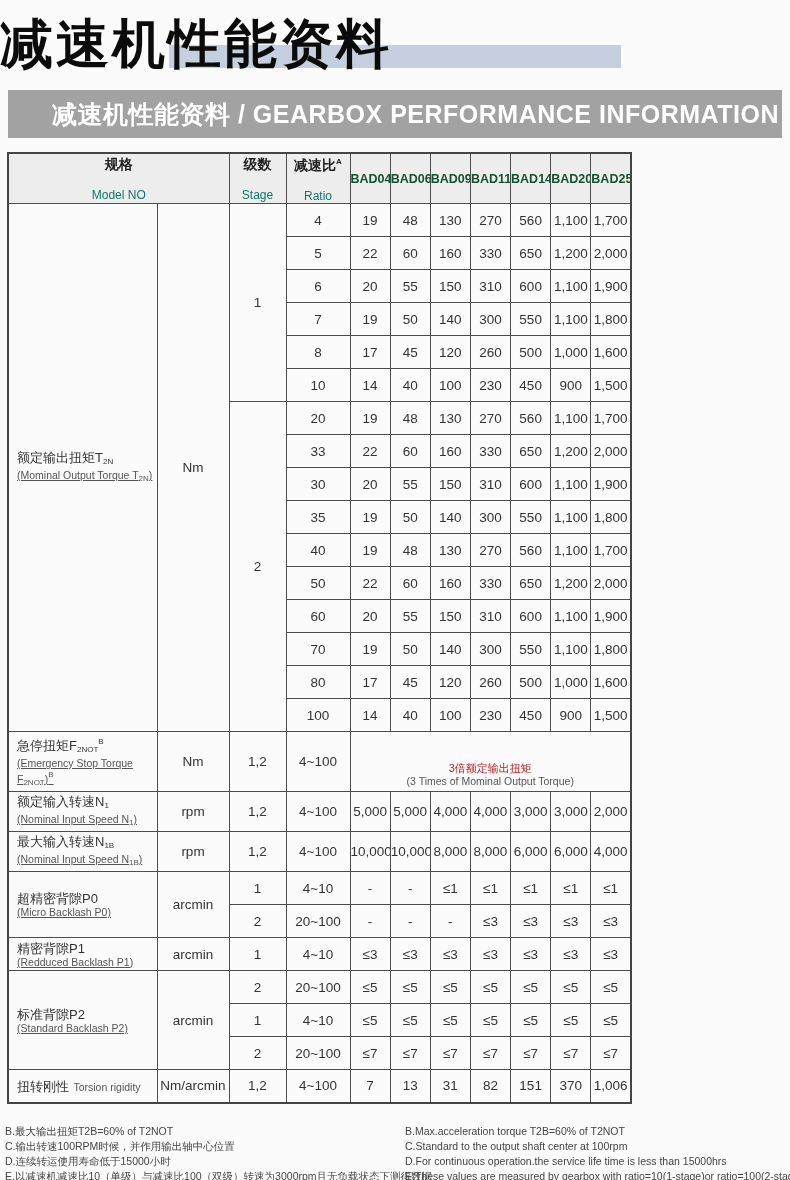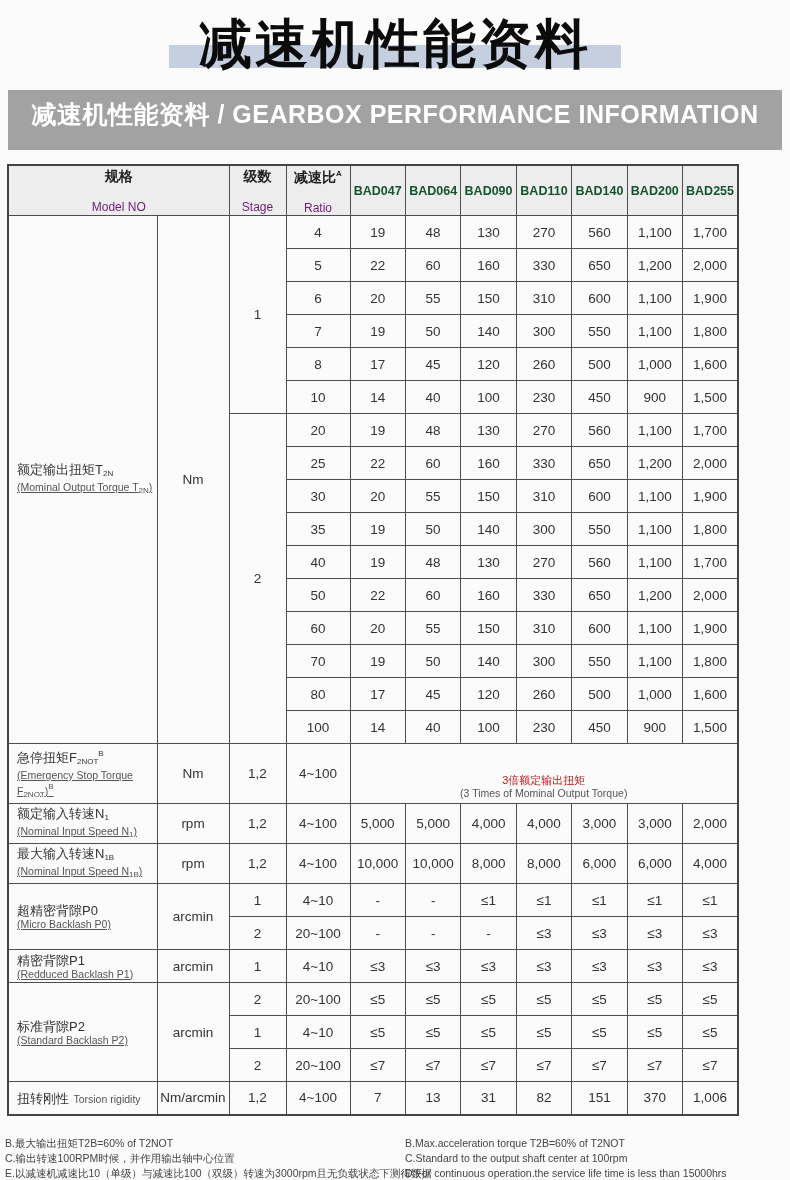--- a/index.html
+++ b/index.html
@@ -4,51 +4,52 @@
 <style>
   html,body{margin:0;padding:0;}
   body{
     width:790px;height:1180px;
     background:#fbfbfb;
     font-family:"Liberation Sans","DejaVu Sans",sans-serif;
     color:#333;
     position:relative;
   }
   
-  .title-wrap{position:relative;height:88px;text-align:center;}
+  .title-wrap{position:relative;height:88px;text-align:left;}
   .title-band{
     position:absolute;left:50%;transform:translateX(-50%);
     top:45px;width:452px;height:23px;z-index:0;
   }
   .title-text{
     position:relative;z-index:1;display:inline-block;
     margin-top:8px;font-size:53px;font-weight:bold;color:#0b0b0b;
     letter-spacing:3px;line-height:72px;
   }
   
   .banner{
-    margin:2px 8px 14px 8px;height:60px;line-height:48px;
-    color:#ffffff;font-size:25px;font-weight:bold;text-align:center;
+    margin:2px 8px 14px 8px;height:48px;line-height:48px;
+    color:#ffffff;font-size:25px;font-weight:bold;
     letter-spacing:0.5px;
+    padding-left:44px;
   }
   
   table{
     border-collapse:collapse;table-layout:fixed;
-    margin:0 7px;width:732px;
+    margin:0 7px;width:625px;
   }
   td,th{
     border:1px solid #4d4d4d;
     text-align:center;vertical-align:middle;
     padding:0;overflow:hidden;
   }
   table{border:2px solid #444;}
   thead th{background:#ededed;height:38px;font-weight:normal;}
   tbody tr{height:33px;}
   .h-zh{font-size:14px;font-weight:bold;color:#222;line-height:16px;}
-  .h-en{font-size:12px;color:#701a75;line-height:14px;margin-top:16px;}
+  .h-en{font-size:12px;color:#0f766e;line-height:14px;margin-top:16px;}
   .h-model{font-size:12.5px;font-weight:bold;color:#14532d;}
   .lbl{text-align:left;padding:2px 4px 2px 8px;}
   .lz{font-size:13px;color:#333;line-height:15px;}
   .le{font-size:10.5px;color:#555;line-height:12px;text-decoration:underline;}
   .le-inline{font-size:10.5px;color:#555;}
   .v{font-size:13.5px;color:#333;}
   sub{font-size:8px;vertical-align:-2px;}
   sup{font-size:8px;vertical-align:6px;}
   .merged-zh{font-size:11px;color:#b91c1c;line-height:14px;margin-top:24px;}
   .merged-en{font-size:10.5px;color:#555;line-height:12px;}
@@ -180,21 +181,21 @@
       <td class="v">20</td>
         <td class="v">19</td>
         <td class="v">48</td>
         <td class="v">130</td>
         <td class="v">270</td>
         <td class="v">560</td>
         <td class="v">1,100</td>
         <td class="v">1,700</td>
     </tr>
     <tr>
-        <td class="v">25</td>
+        <td class="v">33</td>
         <td class="v">22</td>
         <td class="v">60</td>
         <td class="v">160</td>
         <td class="v">330</td>
         <td class="v">650</td>
         <td class="v">1,200</td>
         <td class="v">2,000</td>
       </tr>
     <tr>
         <td class="v">30</td>
@@ -418,20 +419,21 @@
         <td class="v">370</td>
         <td class="v">1,006</td>
     </tr>
   </tbody>
 </table>
 
 <div class="footnotes">
   <div class="fn-col fn-left">
     <div class="fn-line">B.最大输出扭矩T2B=60% of T2NOT</div>
     <div class="fn-line">C.输出转速100RPM时候，并作用输出轴中心位置</div>
+    <div class="fn-line">D.连续转运使用寿命低于15000小时</div>
     <div class="fn-line">E.以减速机减速比10（单级）与减速比100（双级）转速为3000rpm且无负载状态下测得数据</div>
   </div>
   <div class="fn-col fn-right">
     <div class="fn-line">B.Max.acceleration torque T2B=60% of T2NOT</div>
     <div class="fn-line">C.Standard to the output shaft center at 100rpm</div>
     <div class="fn-line">D.For continuous operation.the service life time is less than 15000hrs</div>
     <div class="fn-line">E.These values are measured by gearbox with ratio=10(1-stage)or ratio=100(2-stage)at 3000rpm without load</div>
   </div>
 </div>
 

